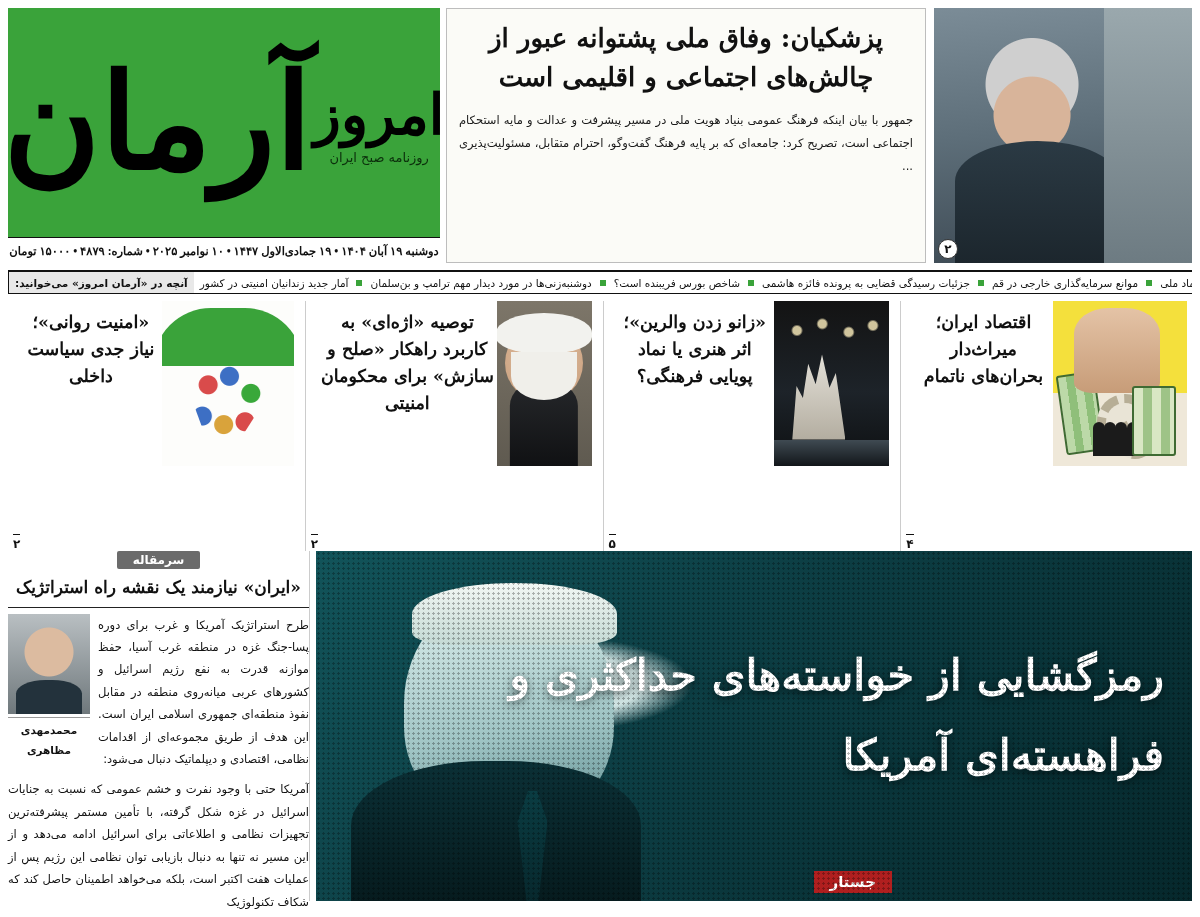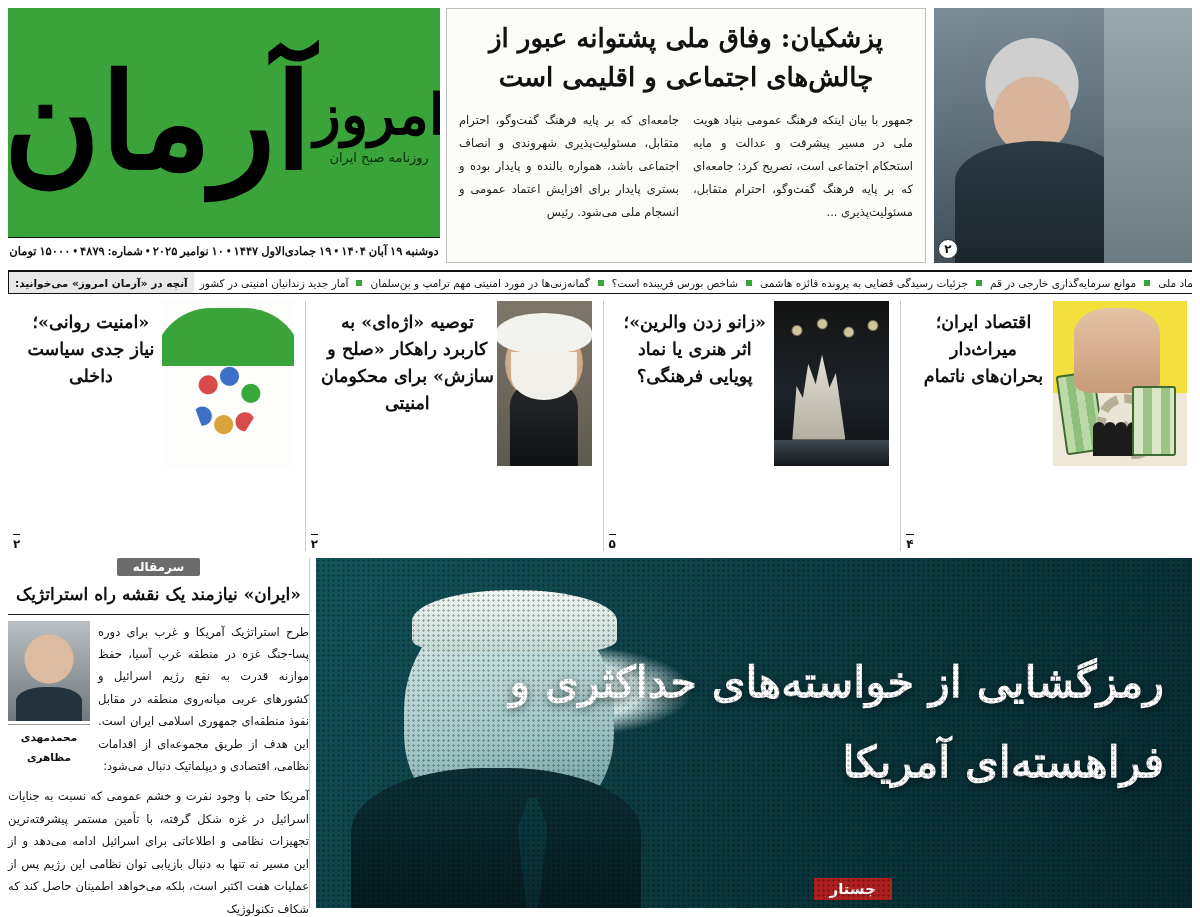--- a/index.html
+++ b/index.html
@@ -113,21 +113,21 @@
     font-family: "DejaVu Serif", "Liberation Serif", serif;
     font-size: 17.5px; font-weight: bold; line-height: 1.55;
     text-align: center; margin-top: 8px; color: #111;
   }
   .card-page {
     margin-top: auto; text-align: center; font-size: 12px; font-weight: bold;
     border-top: 1px solid #111; padding-top: 2px;
   }
 
   
-  .bottom { margin-top: 7px; display: flex; flex-direction: row-reverse; gap: 6px; height: 350px; }
+  .bottom { display: flex; flex-direction: row-reverse; gap: 6px; height: 350px; }
   .editorial { width: 302px; border-right: 1px solid #ccc; padding-right: 0; display: flex; flex-direction: column; }
   .ed-label {
     align-self: center;
     background: #6b6b6b; color: #fff; font-size: 12px; font-weight: bold;
     padding: 2px 16px; border-radius: 2px; margin-bottom: 6px;
   }
   .ed-title {
     font-family: "DejaVu Serif", "Liberation Serif", serif;
     font-size: 17px; font-weight: bold; text-align: center; line-height: 1.5;
     border-bottom: 1px solid #222; padding-bottom: 6px;
@@ -332,37 +332,36 @@
           </div>
         </div>
       </div>
       <div class="masthead-info">دوشنبه ۱۹ آبان ۱۴۰۴ • ۱۹ جمادی‌الاول ۱۴۴۷ • ۱۰ نوامبر ۲۰۲۵ • شماره: ۴۸۷۹ • ۱۵۰۰۰ تومان</div>
     </div>
 
     <div class="lead">
       <div class="lead-text">
         <div class="lead-title">پزشکیان: وفاق ملی پشتوانه عبور از چالش‌های اجتماعی و اقلیمی است</div>
         <div class="lead-body">
-          <div class="lead-col">جامعه‌ای که بر پایه فرهنگ گفت‌وگو، احترام متقابل، مسئولیت‌پذیری شهروندی و انصاف اجتماعی باشد، همواره بالنده و پایدار بوده و بستری پایدار برای افزایش اعتماد عمومی و انسجام ملی می‌شود. رئیس</div>
           <div class="lead-col">جمهور با بیان اینکه فرهنگ عمومی بنیاد هویت ملی در مسیر پیشرفت و عدالت و مایه استحکام اجتماعی است، تصریح کرد: جامعه‌ای که بر پایه فرهنگ گفت‌وگو، احترام متقابل، مسئولیت‌پذیری ...</div>
         </div>
       </div>
       <div class="lead-photo">
         <div class="photo ph-pezeshkian"></div>
         <div class="pagenum">۲</div>
       </div>
     </div>
   </div>
 
   <div class="ticker">
     <div class="ticker-label">آنچه در «آرمان امروز» می‌خوانید:</div>
     <div class="ticker-items">
       <span class="ticker-item">آمار جدید زندانیان امنیتی در کشور</span>
         <span class="tsq"></span>
-      <span class="ticker-item">گمانه‌زنی‌ها در مورد امنیتی مهم ترامپ و بن‌سلمان</span>
+      <span class="ticker-item">دوشنبه‌زنی‌ها در مورد دیدار مهم ترامپ و بن‌سلمان</span>
         <span class="tsq"></span>
       <span class="ticker-item">شاخص بورس فریبنده است؟</span>
         <span class="tsq"></span>
       <span class="ticker-item">جزئیات رسیدگی قضایی به پرونده فائزه هاشمی</span>
         <span class="tsq"></span>
       <span class="ticker-item">موانع سرمایه‌گذاری خارجی در قم</span>
         <span class="tsq"></span>
       <span class="ticker-item">گفت‌وگو: راهی برای بازسازی اعتماد ملی</span>
     </div>
   </div>

